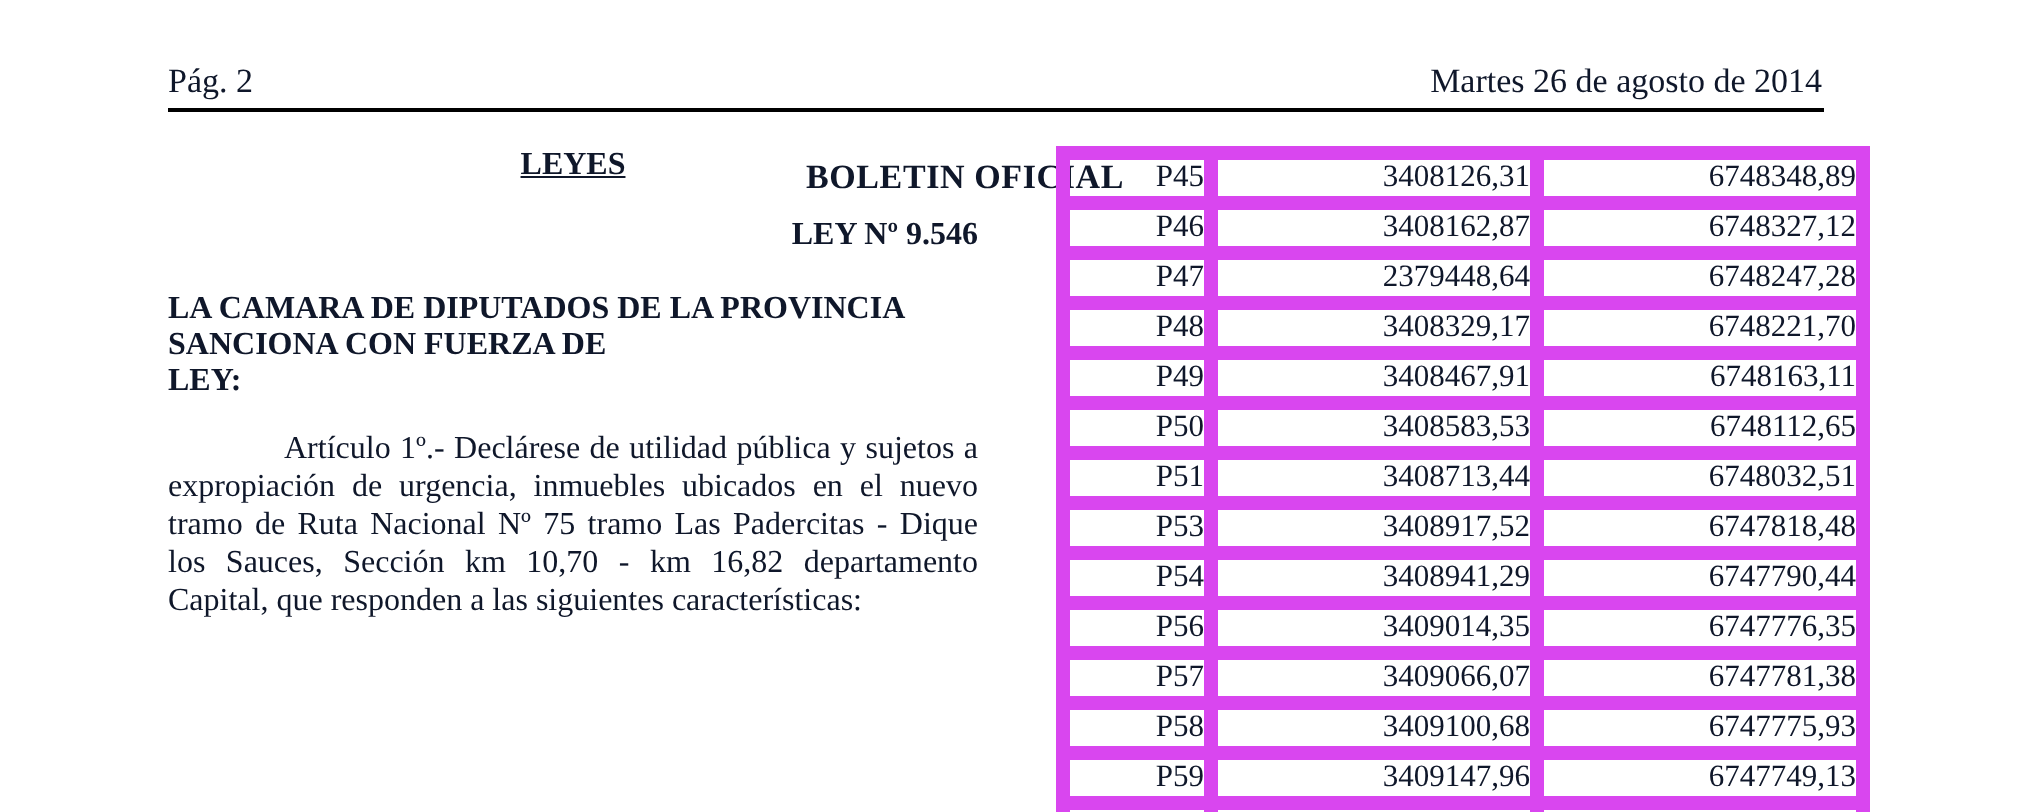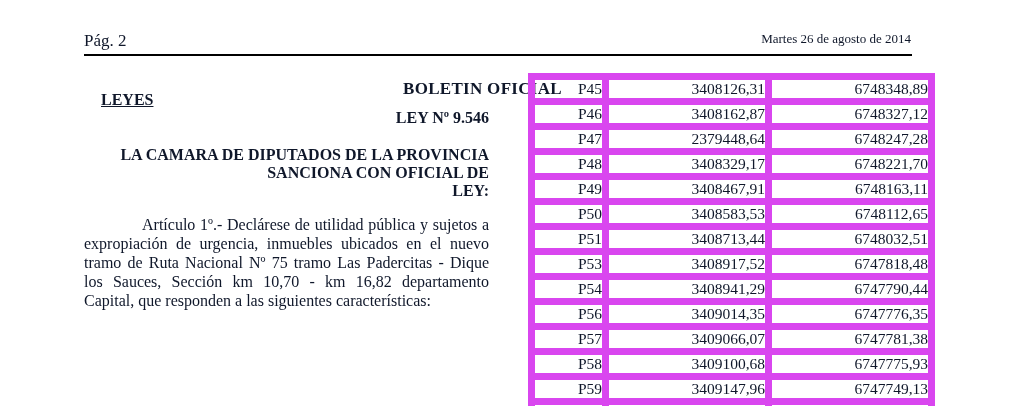--- a/index.html
+++ b/index.html
@@ -29,21 +29,21 @@
     top: 31px;
     font-size: 17px;
     font-weight: bold;
     letter-spacing: 0.3px;
     margin-top: 48px;
   }
   .hdr-date {
     position: absolute;
     right: 103px;
     top: 31px;
-    font-size: 13px;
+    font-size: 17px;
   }
   .hdr-rule {
     position: absolute;
     left: 84px;
     top: 54px;
     width: 828px;
     height: 2px;
     background: #000000;
   }
   
@@ -52,39 +52,40 @@
     left: 84px;
     top: 0;
     width: 405px;
     height: 406px;
     font-size: 16px;
   }
   .heading-leyes {
     position: absolute;
     top: 74px;
     width: 100%;
-    margin: 17px;
+    margin: 0;
+    text-align: center;
     font-size: 16px;
     font-weight: bold;
     text-decoration: underline;
   }
   .heading-leynum {
     position: absolute;
     top: 109px;
     width: 100%;
     margin: 0;
     text-align: right;
     font-size: 16px;
     font-weight: bold;
   }
   .heading-chamber {
     position: absolute;
     top: 146px;
     width: 100%;
-    text-align: right;
+    text-align: left;
     font-weight: bold;
     line-height: 18px;
   }
   .article-paragraph {
     position: absolute;
     top: 215px;
     width: 100%;
     margin: 0;
     text-align: justify;
     text-indent: 58px;
@@ -128,21 +129,21 @@
   <div class="hdr-page-label">Pág. 2</div>
   <div class="hdr-title">BOLETIN OFICIAL</div>
   <div class="hdr-date">Martes 26 de agosto de 2014</div>
   <div class="hdr-rule"></div>
 
   <section class="left-col">
     <h1 class="heading-leyes">LEYES</h1>
     <h2 class="heading-leynum">LEY Nº 9.546</h2>
     <div class="heading-chamber">
       <div>LA CAMARA DE DIPUTADOS DE LA PROVINCIA</div>
-      <div>SANCIONA CON OFICIAL DE</div>
+      <div>SANCIONA CON FUERZA DE</div>
       <div>LEY:</div>
     </div>
     <p class="article-paragraph">Artículo 1º.- Declárese de utilidad pública y sujetos a expropiación de urgencia, inmuebles ubicados en el nuevo tramo de Ruta Nacional Nº 75 tramo Las Padercitas - Dique los Sauces, Sección km 10,70 - km 16,82 departamento Capital, que responden a las siguientes características:</p>
   </section>
 
   <table class="coords-table">
     <colgroup>
       <col style="width:74px">
       <col style="width:163px">
       <col style="width:163px">

